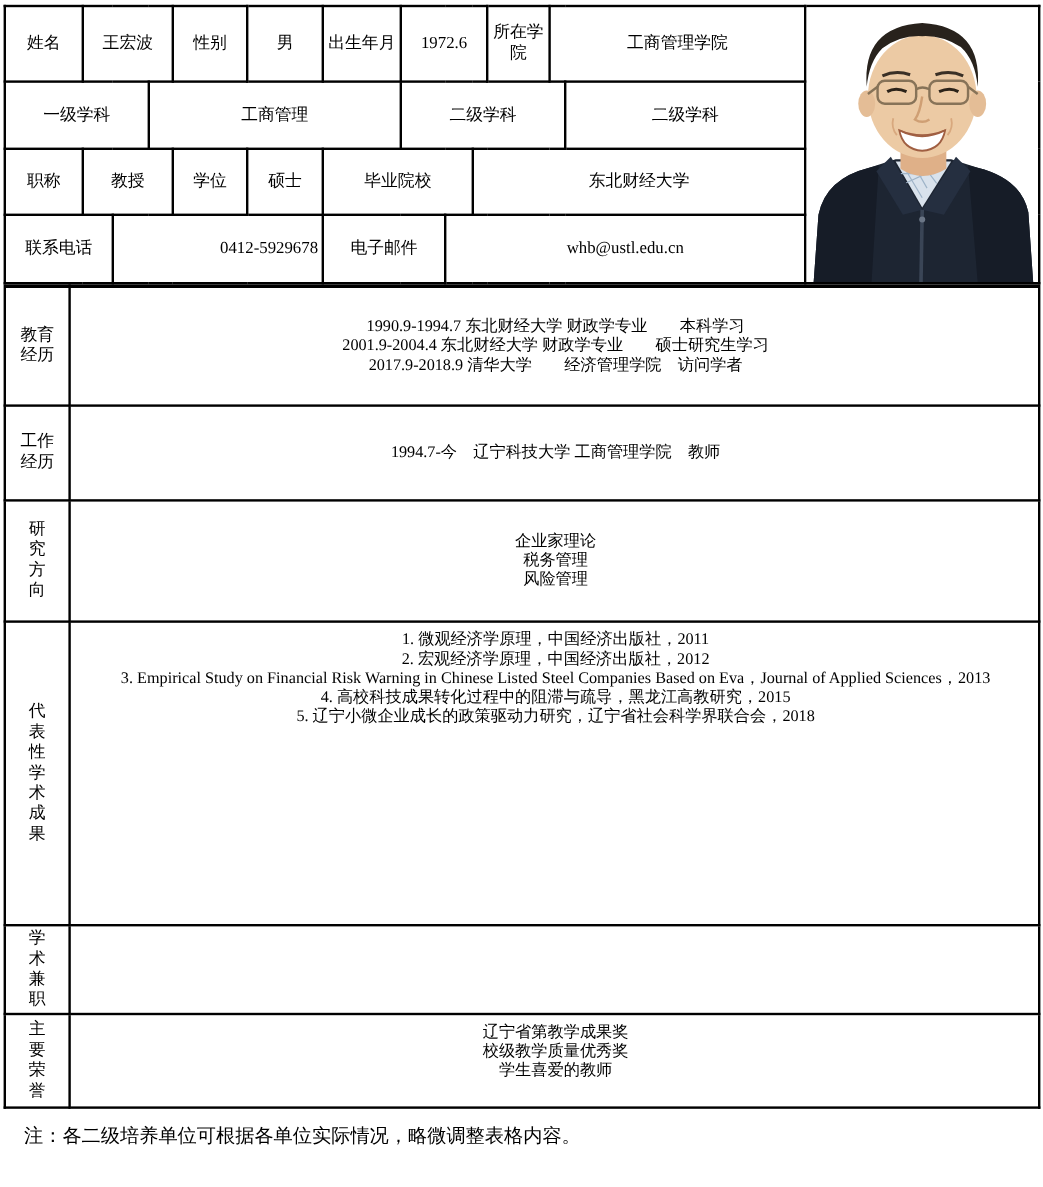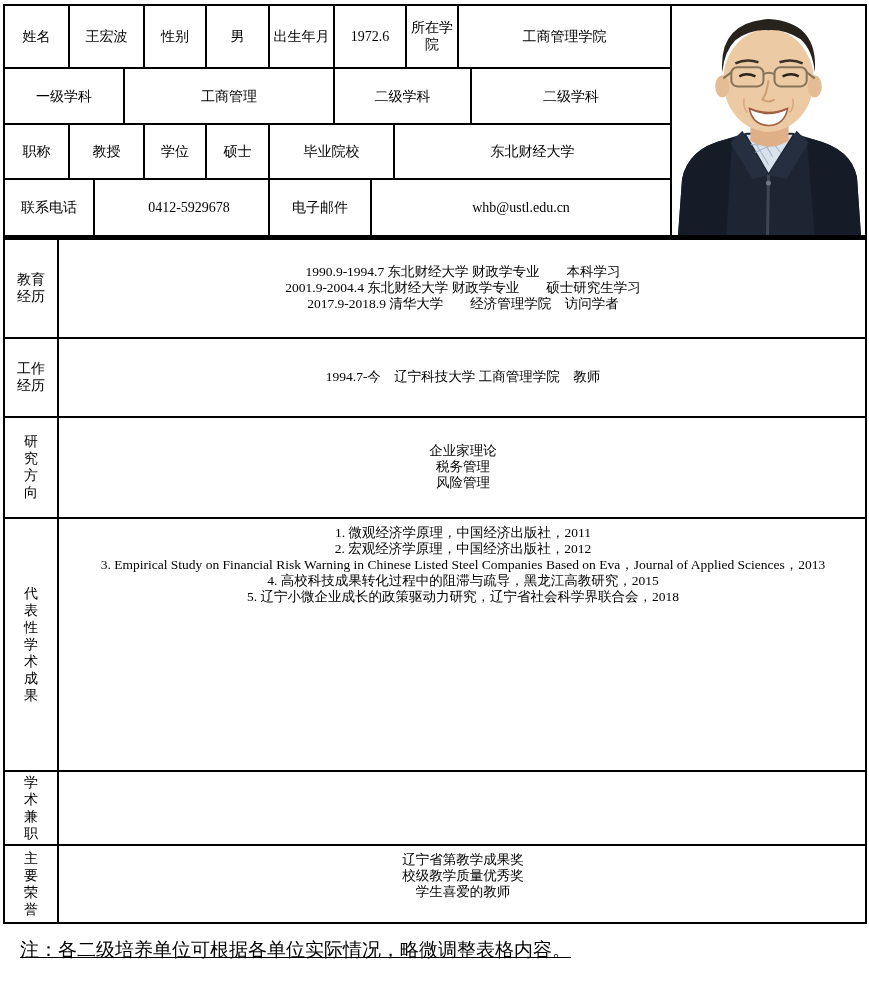--- a/index.html
+++ b/index.html
@@ -19,21 +19,21 @@
     padding:2px 3px;
     overflow:hidden;
     line-height:17px;
   }
   
   .hdr-r1{height:59px;margin-top:36px;}
   .hdr-r2{height:53px;border-radius:28px;}
   .hdr-r3{height:51px;font-family:Liberation Serif, serif;}
   .hdr-r4{height:54px;}
   td.photo-cell{padding:0;vertical-align:top;background:#fff;}
-  td.left-pad{text-align:center;padding-left:18px;}
+  td.left-pad{text-align:right;padding-left:18px;}
   
   .sec-table{border-top:3px solid #000;}
   td.sec-label{
     white-space:pre-line;
     vertical-align:middle;
     line-height:17px;
     padding:2px 0;
   }
   td.sec-content{
     text-align:center;
@@ -45,22 +45,21 @@
   }
   td.sec-content.top{vertical-align:top;padding-top:6px;margin-top:19px;}
   .r-edu{height:99px;}
   .r-work{height:79px;}
   .r-research{height:101px;}
   .r-achv{height:253px;}
   .r-acad{height:66px;}
   .r-honor{height:78px;}
   .footer-note{
     margin:13px 0 0 17px;
-    font-size:19px;
-    text-decoration:underline;
+    font-size:16px;
   }
   svg{display:block;}
 </style>
 </head>
 <body>
 
 <div class="sheet">
 
   <table>
     <colgroup>

